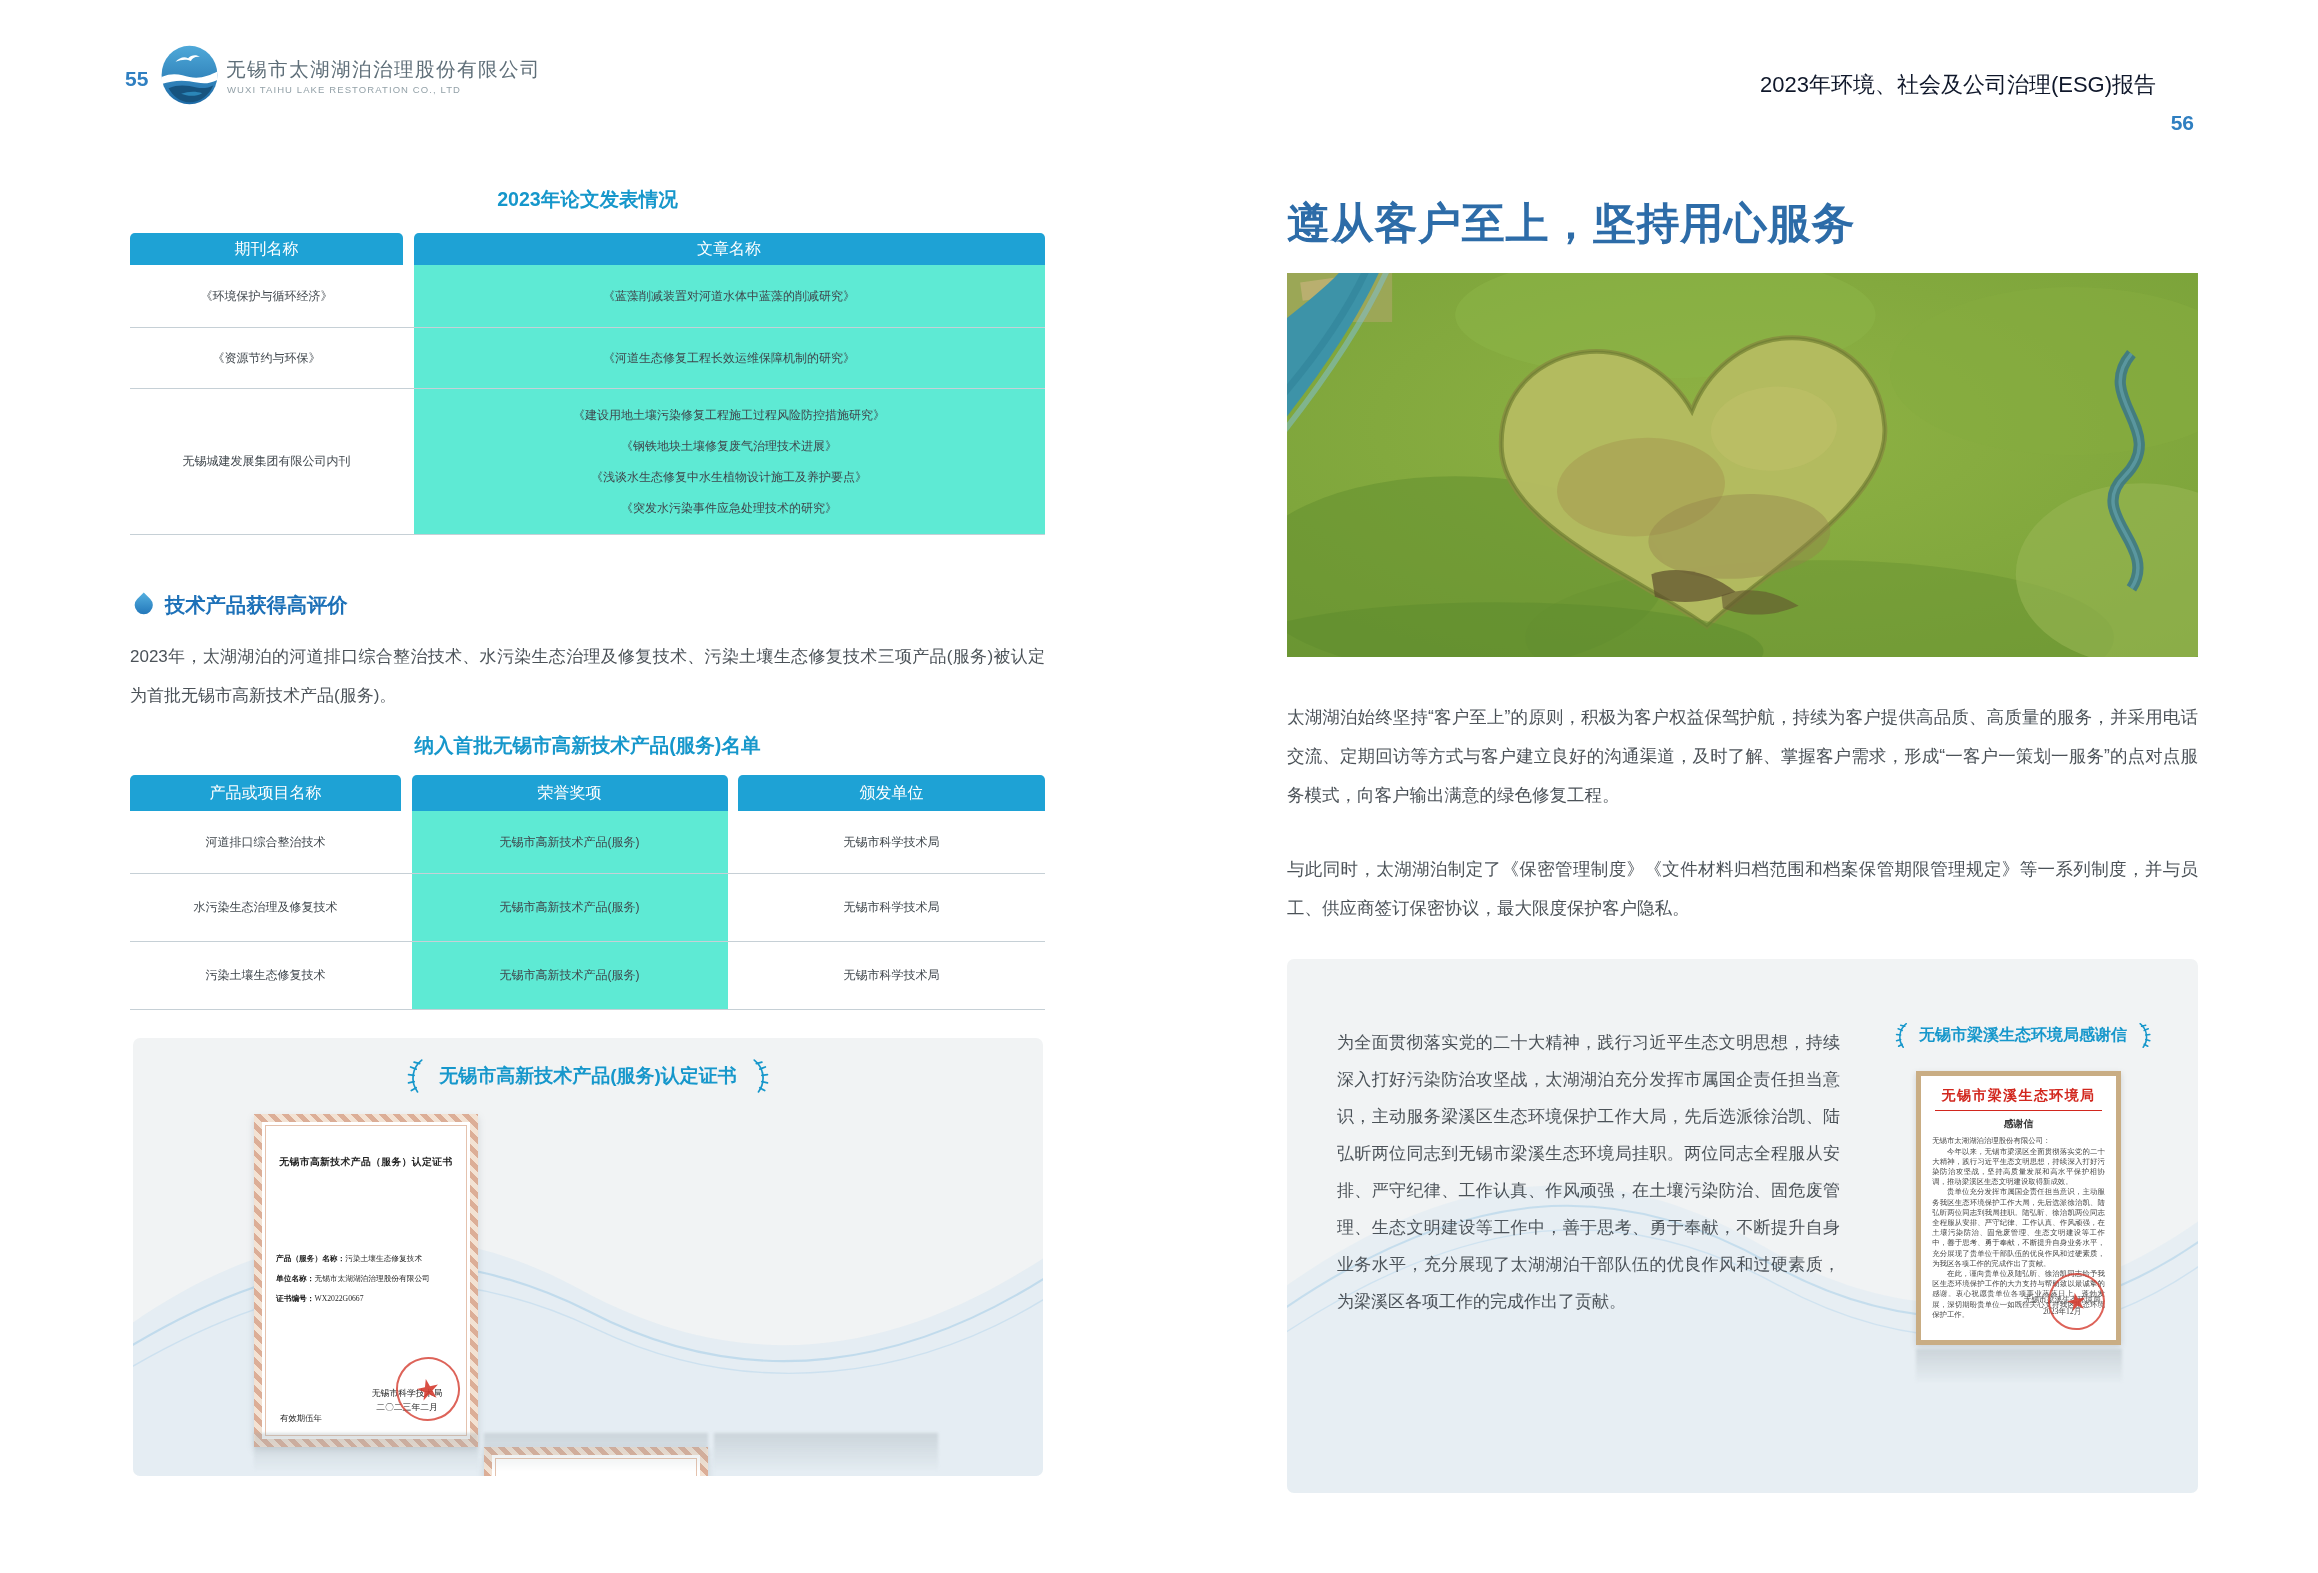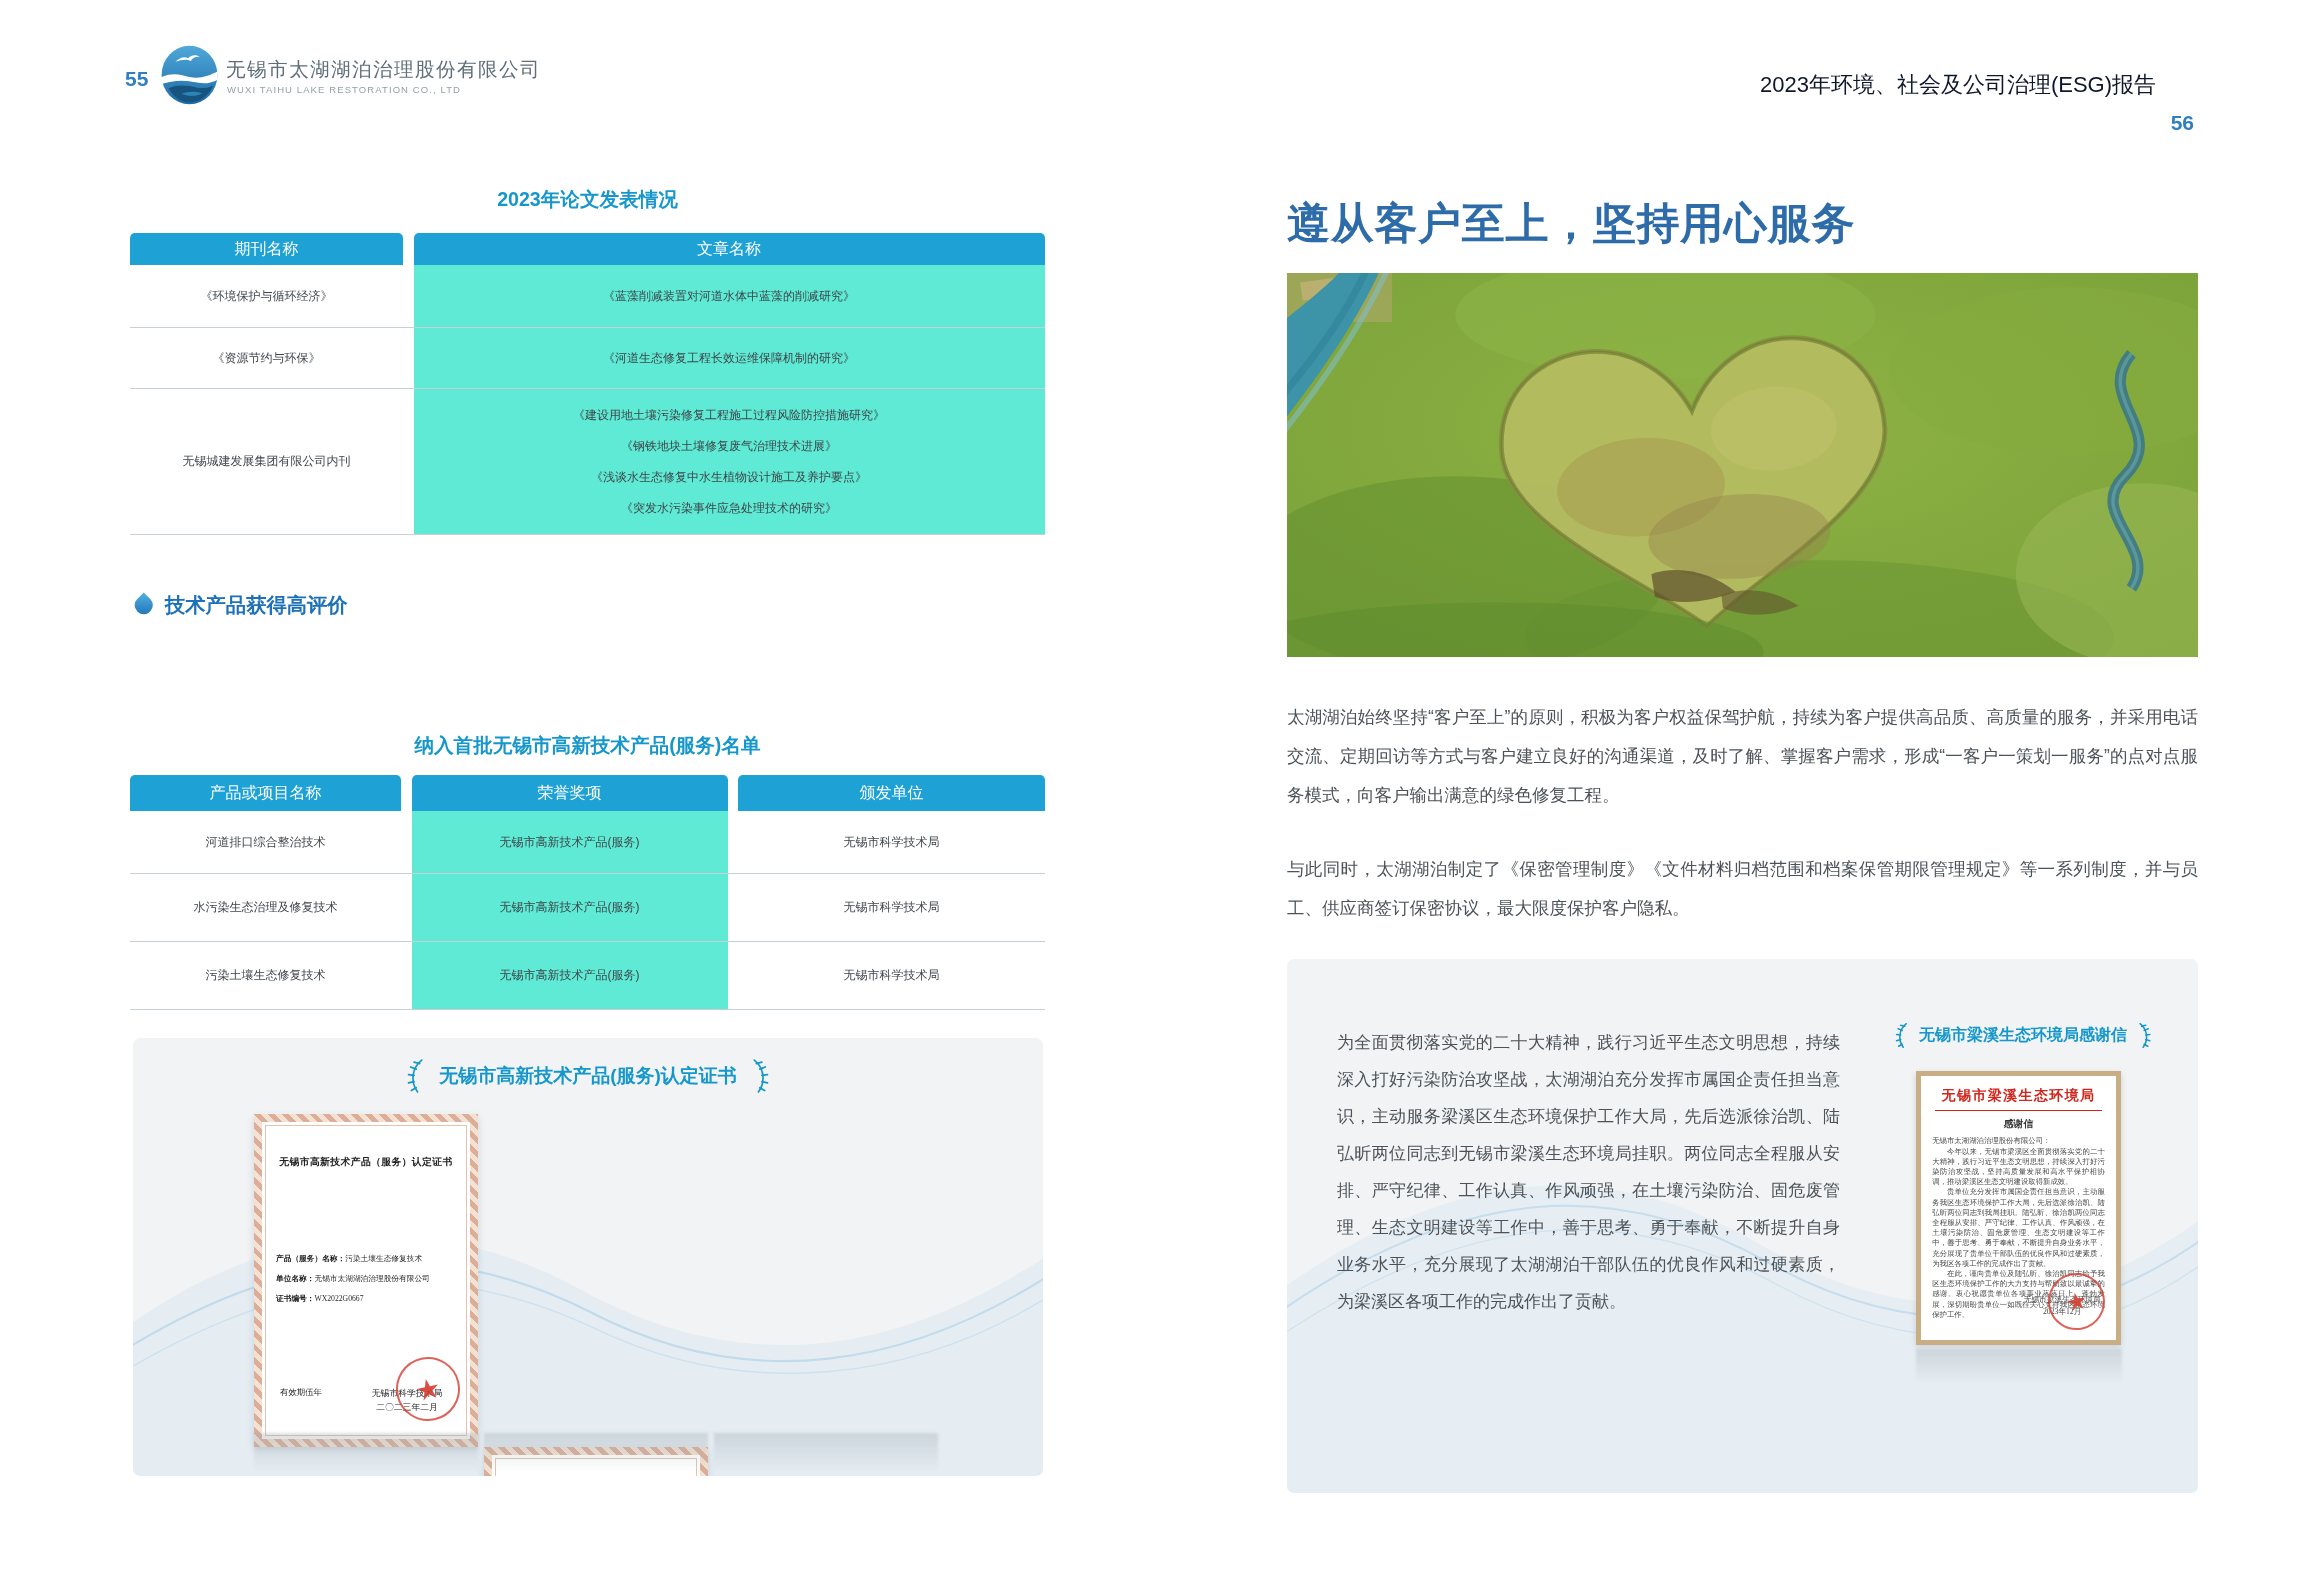--- a/index.html
+++ b/index.html
@@ -39,21 +39,21 @@
         background:linear-gradient(#ffffff,#ffffff) padding-box,
         repeating-linear-gradient(45deg,#dcae97 0 4.9px,#f3e2d3 4.9px 9.8px) border-box;
         box-shadow:0 2.8px 7px rgba(120,130,140,.25);}
   .cert-inner{position:absolute;inset:2.8px;border:0.7px solid #e4c2ae;}
   .cert-title{margin-top:34px;text-align:center;font-family:"Liberation Serif",serif;
               font-weight:bold;font-size:9.8px;letter-spacing:0.4px;color:#222;}
   .cert-fields{position:absolute;left:14px;right:9.8px;top:132px;}
   .cert-field{margin-bottom:9.8px;font-size:7.7px;color:#1c1c1c;}
   .cert-field .lbl{font-weight:bold;}
   .cert-field .val{font-family:"Liberation Serif",serif;color:#2a2a2a;}
-  .cert-validity{position:absolute;left:18px;bottom:41px;font-family:"Liberation Serif",serif;
+  .cert-validity{position:absolute;left:18px;bottom:15px;font-family:"Liberation Serif",serif;
                  font-size:8.4px;color:#222;margin-top:27px;}
   .cert-issuer{position:absolute;right:7px;bottom:25px;width:112px;text-align:center;
                font-family:"Liberation Serif",serif;font-size:8.8px;color:#222;line-height:14px;}
   .seal{position:absolute;border-radius:50%;border:2.8px solid rgba(213,60,48,.8);
         display:flex;align-items:center;justify-content:center;transform:rotate(-12deg);}
   .seal .star{color:rgba(213,60,48,.9);}
   .reflect{background:linear-gradient(to bottom,rgba(160,172,178,.38),rgba(160,172,178,0));
            filter:blur(1.4px);}
 
   
@@ -126,20 +126,21 @@
         <div>《建设用地土壤污染修复工程施工过程风险防控措施研究》</div>
         <div>《钢铁地块土壤修复废气治理技术进展》</div>
         <div>《浅谈水生态修复中水生植物设计施工及养护要点》</div>
         <div>《突发水污染事件应急处理技术的研究》</div>
       </div>
     </div>
   </div>
 
   <div class="abs drop" style="left:135px;top:596px;"></div>
   <div class="abs sec-head" style="left:165px;top:591px;">技术产品获得高评价</div>
+  <div class="abs body-par" style="left:130px;top:637px;width:915px;">2023年，太湖湖泊的河道排口综合整治技术、水污染生态治理及修复技术、污染土壤生态修复技术三项产品(服务)被认定为首批无锡市高新技术产品(服务)。</div>
 
   <div class="abs tbl-title" style="left:130px;top:732px;width:915px;">纳入首批无锡市高新技术产品(服务)名单</div>
 
   <div class="abs tbl" style="left:130px;top:775px;width:915px;">
     <div class="hd-row">
       <div class="hd-cell" style="width:271px;height:36px;">产品或项目名称</div>
       <div class="hd-cell" style="width:316px;height:36px;">荣誉奖项</div>
       <div class="hd-cell" style="width:307px;height:36px;">颁发单位</div>
     </div>
     <div class="bd-row" style="height:62px;">

